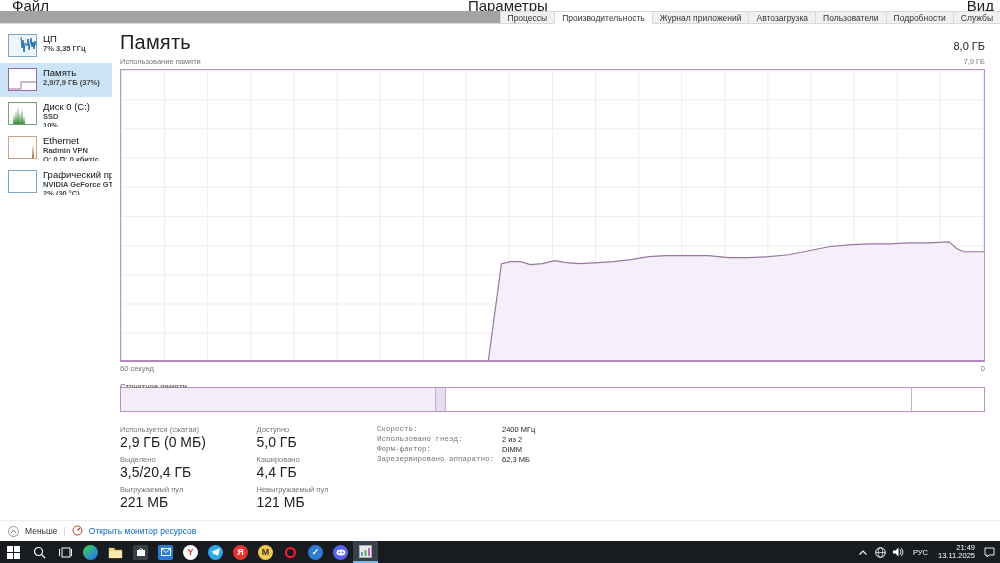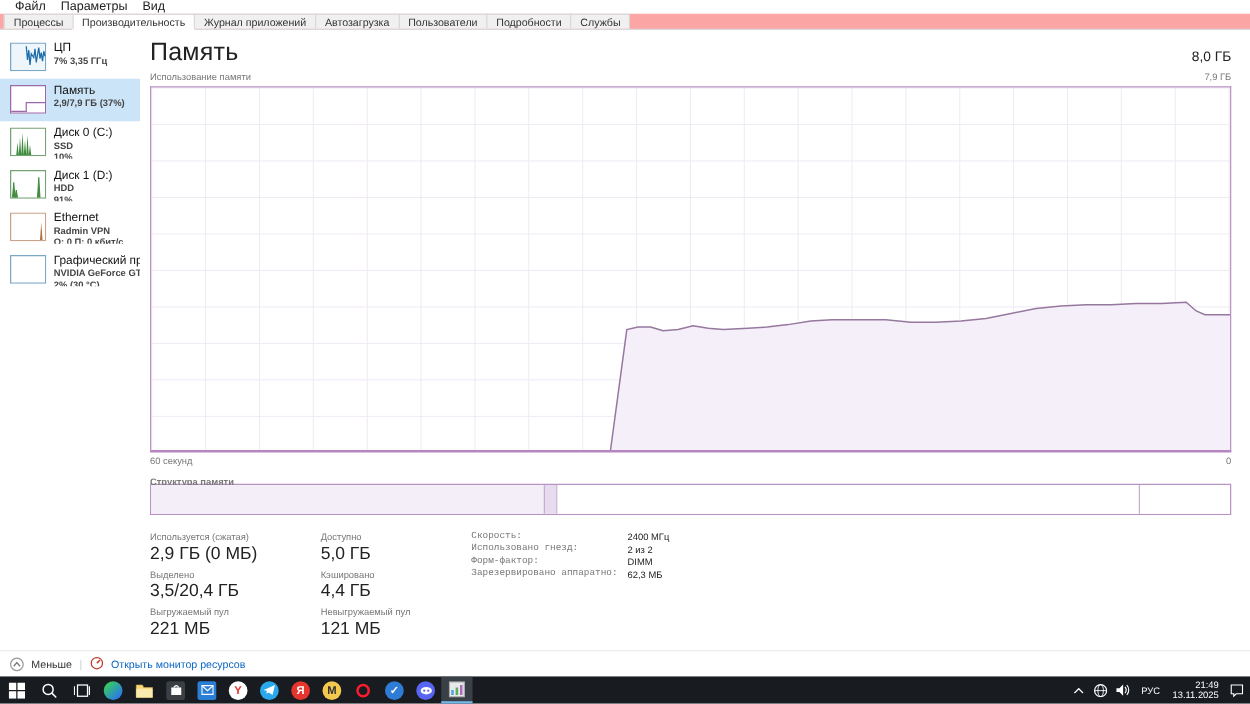--- a/index.html
+++ b/index.html
@@ -7,25 +7,25 @@
   .screen { width:1000px; height:563px; display:flex; flex-direction:column; }
   .window { width:1000px; height:541px; background:#fff; display:flex; flex-direction:column; position:relative; }
 
   
   .titlebar { height:17px; display:flex; align-items:center; padding-left:5px; font-size:9px; color:#111; }
   .titlebar .appicon { width:11px; height:11px; margin-right:5px; }
   .titlebar .spacer { flex:1; }
   .winctl { width:30px; height:17px; display:flex; align-items:center; justify-content:center; font-size:9px; color:#444; }
 
   
-  .menubar { height:11px; display:flex; align-items:center; padding-left:6px; gap:0; font-size:10px; color:#222; }
+  .menubar { height:11px; display:flex; align-items:center; padding-left:6px; gap:0; font-size:15px; color:#222;justify-content:space-between; }
   .menubar .mi { padding:0 6px; }
 
   
-  .tabstrip { height:13px; display:flex; align-items:flex-end; padding-left:3px; background:#fca5a5; border-bottom:1px solid #d9d9d9; }
+  .tabstrip { height:13px; display:flex; align-items:flex-end; padding-left:3px; background:#a3a3a3; border-bottom:1px solid #d9d9d9;justify-content:flex-end; }
   .tab { font-size:8.5px; color:#333; padding:2px 7px 2px 7px; border:1px solid #d9d9d9; border-bottom:none; background:#f0f0f0; height:12px; display:flex; align-items:center; margin-right:-1px; }
   .tab.active { background:#fff; height:13px; position:relative; z-index:2; margin-bottom:-1px; border-bottom:1px solid #fff; }
 
   
   .tmbody { flex:1; display:flex; overflow:hidden; }
   .sidebar { width:112px; padding-top:5px; flex-shrink:0; }
   .side-item { display:flex; padding:4px 0 4px 8px; height:34px; cursor:default; }
   .side-item.selected { background:#cbe4f7; }
   .minichart { width:29px; height:23px; background:#fff; flex-shrink:0; margin-top:1px; }
   .side-text { margin-left:6px; overflow:hidden; white-space:nowrap; }
@@ -135,31 +135,20 @@
               <rect x="0.5" y="0.5" width="28" height="22" fill="#fff" stroke="#76a376"></rect>
               <path d="M5,22 L6,12 L7,22 L8,8 L9,22 L10,4 L11,22 L12,10 L13,22 L14,6 L15,22 L16,14 L17,22" fill="#3f8c3f" stroke="none"></path>
             </svg>
           <div class="side-text">
             <div class="side-name">Диск 0 (C:)</div>
             <div class="side-sub">SSD</div>
             <div class="side-sub">10%</div>
           </div>
         </div>
 
-        <div class="side-item">
-          <svg class="minichart" viewBox="0 0 29 23">
-              <rect x="0.5" y="0.5" width="28" height="22" fill="#fff" stroke="#76a376"></rect>
-              <path d="M2,22 L3,10 L4,22 L5,16 L6,22 M22,22 L23,6 L24,22" fill="#3f8c3f" stroke="#3f8c3f" stroke-width="0.8"></path>
-            </svg>
-          <div class="side-text">
-            <div class="side-name">Диск 1 (D:)</div>
-            <div class="side-sub">HDD</div>
-            <div class="side-sub">91%</div>
-          </div>
-        </div>
 
         <div class="side-item">
           <svg class="minichart" viewBox="0 0 29 23">
               <rect x="0.5" y="0.5" width="28" height="22" fill="#fff" stroke="#c9a288"></rect>
               <path d="M24,22 L25,8 L26,22" fill="#b5703f" stroke="none"></path>
             </svg>
           <div class="side-text">
             <div class="side-name">Ethernet</div>
             <div class="side-sub">Radmin VPN</div>
             <div class="side-sub">О: 0 П: 0 кбит/с</div>

